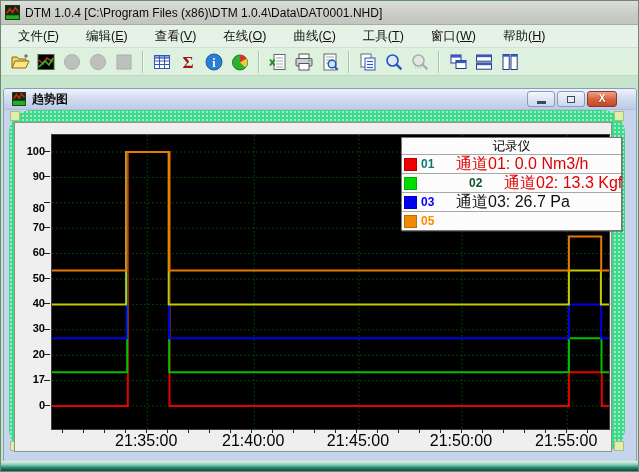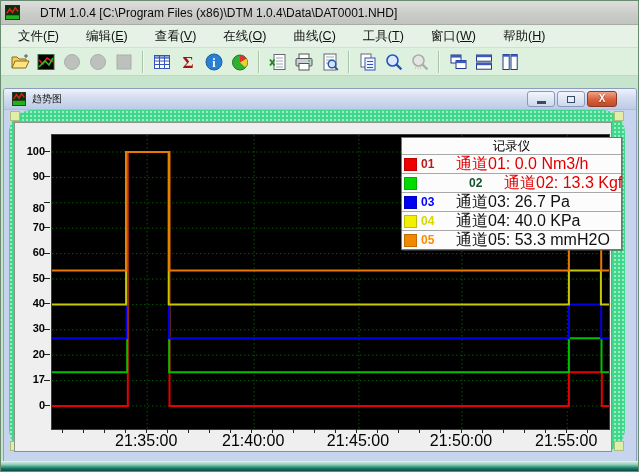--- a/index.html
+++ b/index.html
@@ -2,21 +2,21 @@
 <html><head>
 <meta charset="utf-8">
 <style>
   html,body{margin:0;padding:0;}
   body{width:639px;height:472px;overflow:hidden;font-family:"Liberation Sans",sans-serif;}
   .app{position:relative;width:637px;height:470px;border:1px solid #6a8a72;background:#c6e5cc;}
   
   .titlebar{position:absolute;left:0;top:0;width:100%;height:24px;
     background:linear-gradient(#dddedb,#c9cbc7 60%,#c2c4c0);border-bottom:1px solid #a9aba7;
     display:flex;align-items:center;padding-left:4px;box-sizing:border-box;}
-  .titlebar .ttext{font-size:12px;color:#0a0a0a;margin-left:20px;white-space:nowrap;}
+  .titlebar .ttext{font-size:12px;color:#0a0a0a;margin-left:5px;white-space:nowrap;}
   .appicon{width:15px;height:15px;flex:0 0 auto;}
   
   .menubar{position:absolute;left:0;top:24px;width:100%;height:23px;background:#e5f2e5;
     border-bottom:1px solid #cfe2cf;display:flex;align-items:center;padding-left:10px;box-sizing:border-box;}
   .menu-item{font-size:12.5px;color:#111;padding:2px 7px;margin-right:13px;white-space:nowrap;cursor:default;}
   
   .toolbar{position:absolute;left:0;top:47px;width:100%;height:28px;background:#def0de;
     border-bottom:1px solid #c2d8c2;display:flex;align-items:center;padding-left:6px;box-sizing:border-box;}
   .tb-btn{width:25px;height:24px;border:0;background:transparent;display:inline-flex;align-items:center;
     justify-content:center;padding:0;margin-right:1px;}
@@ -26,21 +26,21 @@
   
   .mdi{position:absolute;left:0;top:75px;width:100%;height:386px;background:#c6e5cc;}
   .app-bottom{position:absolute;left:0;bottom:0;width:100%;height:10px;
     background:linear-gradient(#e6f4ec,#8fd0b4 35%,#1c8070 70%,#0a4a40);}
   
   .child{position:absolute;left:2px;top:12px;width:632px;height:374px;background:#c7d4ee;
     border:1px solid #8b9cbd;border-radius:3px 3px 0 0;}
   .child-titlebar{position:absolute;left:0;top:0;width:100%;height:21px;border-radius:2px 2px 0 0;
     background:linear-gradient(#eef3fb,#d3ddf0 45%,#bccbe6);display:flex;align-items:center;
     padding-left:8px;box-sizing:border-box;border-bottom:1px solid #aebdd8;}
-  .child-titlebar .ctext{font-size:10px;font-weight:400;color:#111;margin-left:6px;}
+  .child-titlebar .ctext{font-size:12px;font-weight:700;color:#111;margin-left:6px;}
   .win-btns{position:absolute;right:19px;top:2px;display:flex;}
   .wbtn{width:28px;height:16px;margin-left:2px;border:1px solid #8a9ab8;border-radius:3px;
     background:linear-gradient(#f2f6fc,#ccd8ec);display:flex;align-items:center;justify-content:center;box-sizing:border-box;}
   .wbtn.close{width:30px;border-color:#8c3a28;background:linear-gradient(#f0a284,#d65f3c 55%,#c04a28);}
   .glyph-min{width:9px;height:3px;background:#3a4a66;margin-top:6px;}
   .glyph-restore{width:8px;height:7px;border:1px solid #3a4a66;background:#e8eef8;box-sizing:border-box;}
   .glyph-close{color:#fff;font-size:10px;font-weight:bold;line-height:1;text-shadow:0 1px 1px #802a10;}
   
   .child-client{position:absolute;left:5px;top:21px;width:616px;height:342px;
     background-color:#3ed88a;
@@ -325,42 +325,36 @@
               <div class="xtick" style="left: 530px;"></div>
               <div class="xtick" style="left: 551px;"></div>
               <div class="xtick" style="left: 572px;"></div>
             </div>
 
           <div class="legend">
             <div class="lg-title">记录仪</div>
             <div id="legend-rows">
                 <div class="lg-row">
                   <span class="lg-swatch" style="background: rgb(240, 0, 0);"></span>
-                  <span class="lg-num" style="color: #b91c1c;">01</span>
+                  <span class="lg-num" style="color: #0f766e;">01</span>
                   <span class="lg-text" style="color: rgb(224, 0, 0);">通道01: 0.0 Nm3/h</span>
                 </div>
                 <div class="lg-row">
                   <span class="lg-swatch" style="background: rgb(0, 220, 0);"></span>
                   <span class="lg-num" style="color: #14532d; margin-left: 48px;">02</span>
                   <span class="lg-text" style="color: rgb(224, 0, 0);">通道02: 13.3 Kgf</span>
                 </div>
                 <div class="lg-row">
                   <span class="lg-swatch" style="background: rgb(0, 0, 240);"></span>
                   <span class="lg-num" style="color: rgb(0, 0, 255);">03</span>
                   <span class="lg-text" style="color: rgb(16, 16, 16);">通道03: 26.7 Pa</span>
                 </div>
                 <div class="lg-row">
-                  <span class="lg-swatch" style="background: rgb(240, 240, 0);"></span>
-                  <span class="lg-num" style="color: rgb(216, 216, 0);">04</span>
-                  <span class="lg-text" style="color: rgb(16, 16, 16);">通道04: 40.0 KPa</span>
-                </div>
-                <div class="lg-row">
                   <span class="lg-swatch" style="background: rgb(240, 136, 0);"></span>
                   <span class="lg-num" style="color: rgb(255, 140, 0);">05</span>
-                  <span class="lg-text" style="color: rgb(16, 16, 16);">通道05: 53.3 mmH2O</span>
                 </div>
               </div>
           </div>
         </div>
       </div>
     </div>
   </div>
 
   <div class="app-bottom"></div>
 </div>

